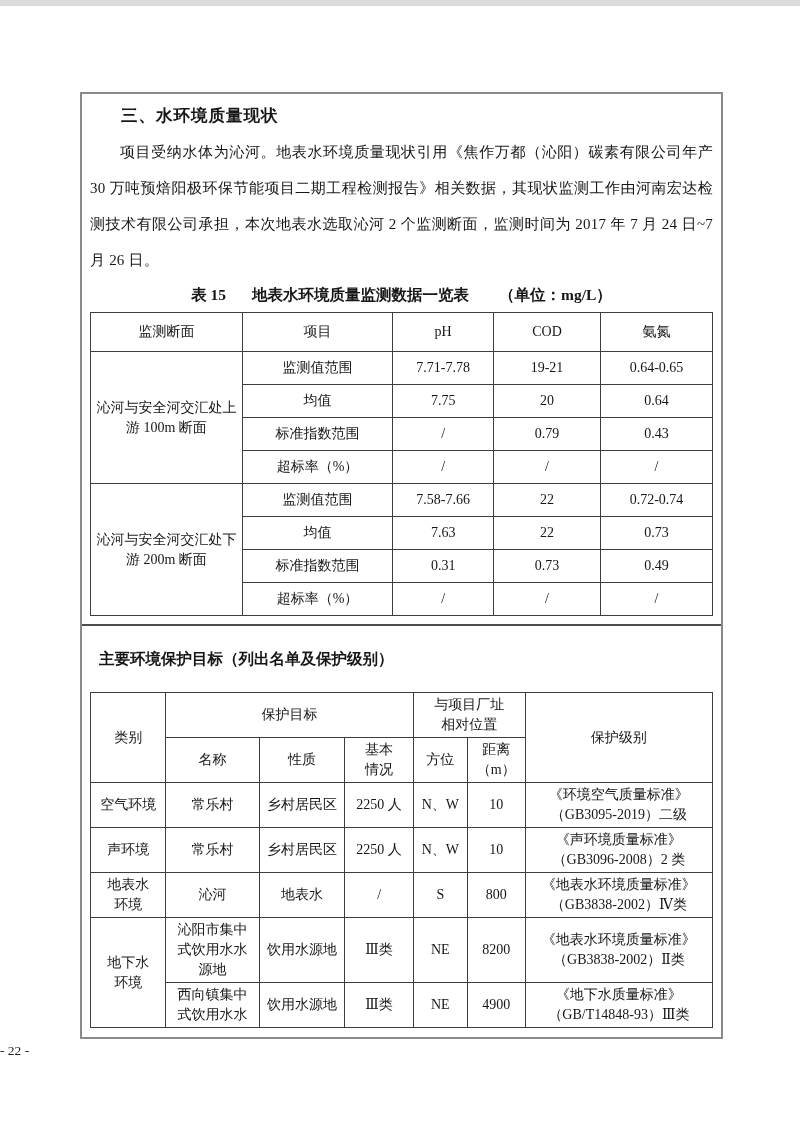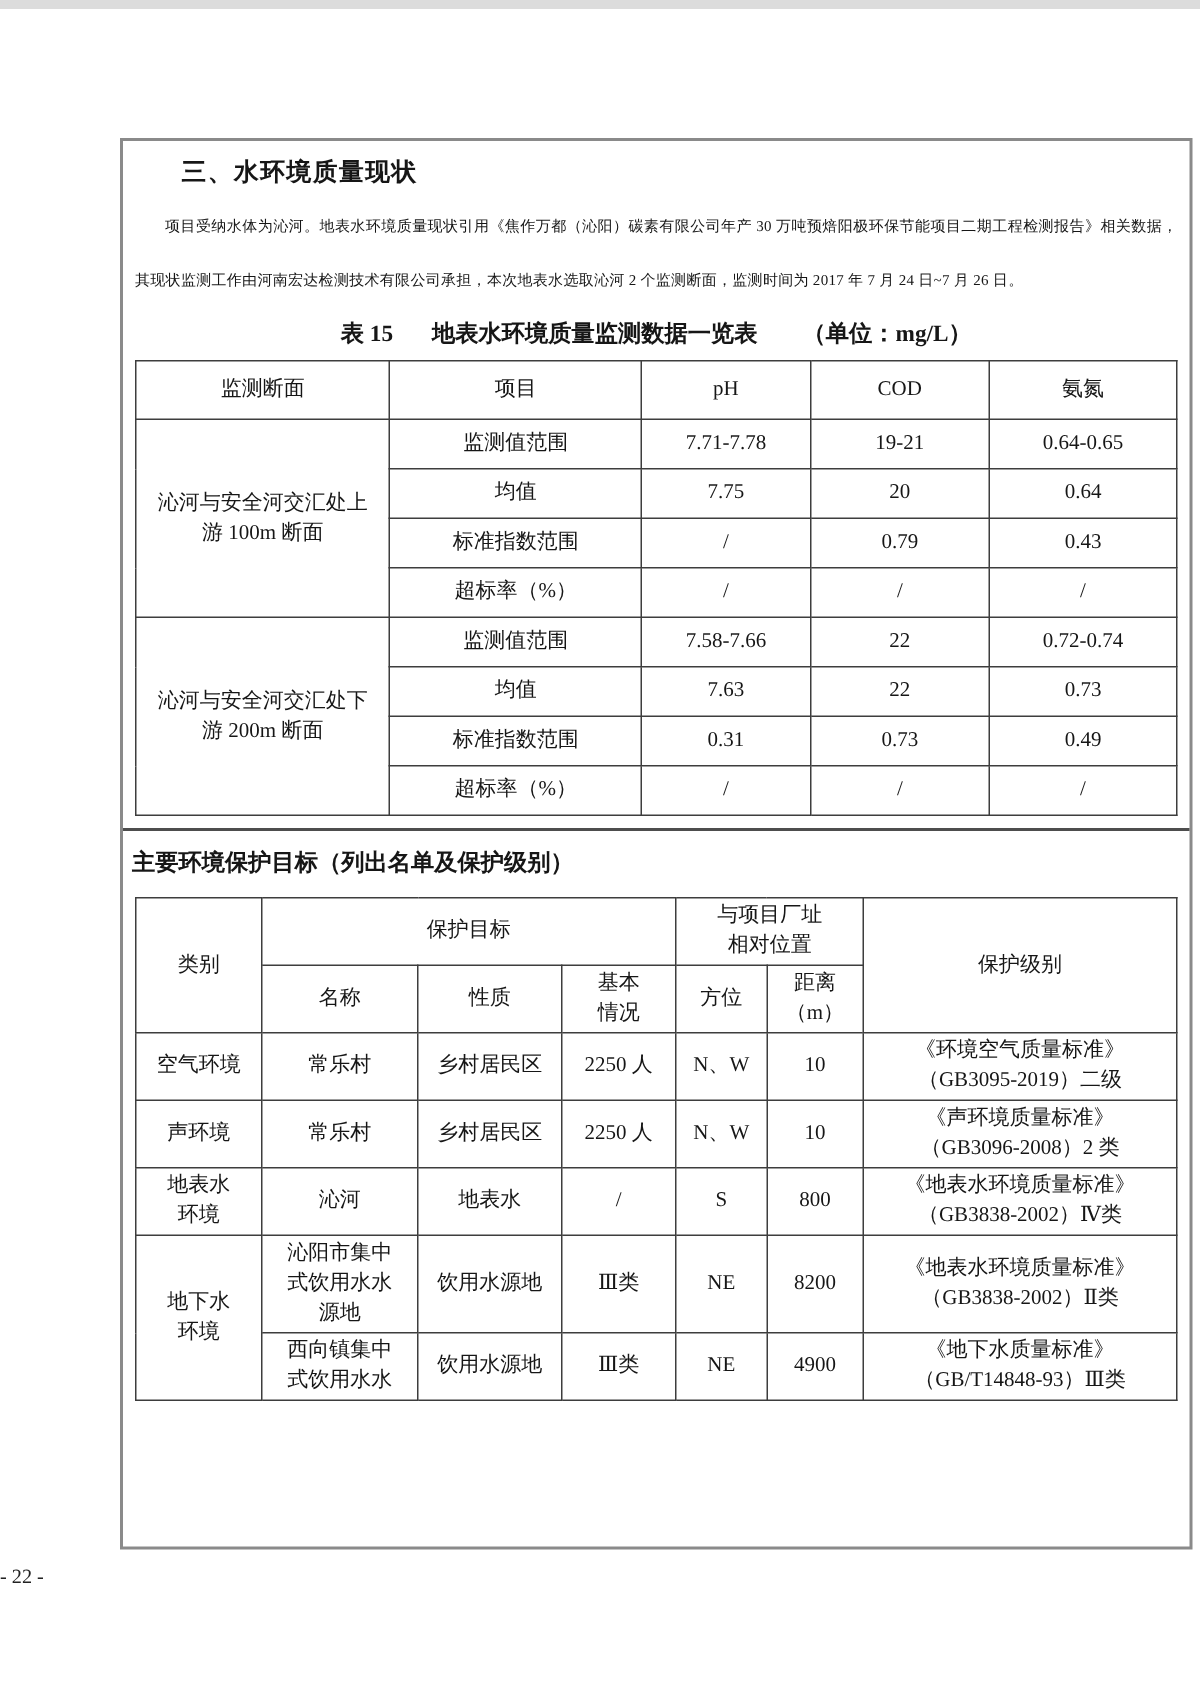--- a/index.html
+++ b/index.html
@@ -16,39 +16,39 @@
   .scan-edge-top {
     position: absolute;
     top: 0; left: 0; right: 0;
     height: 6px;
     background: #dcdcdc;
   }
   .doc-box {
     position: absolute;
     left: 80px;
     top: 92px;
-    width: 715px;
+    width: 643px;
     min-height: 941px;
     border: 2px solid #8a8a8a;
     box-sizing: border-box;
     background: #ffffff;
   }
   .doc-inner {
     padding: 8px 8px 0 8px;
   }
   .h-water {
     font-family: "Liberation Sans", "DejaVu Sans", sans-serif;
     font-weight: bold;
     font-size: 16.5px;
     line-height: 22px;
     margin: 2px 0 8px 31px;
     letter-spacing: 1px;
   }
   p.body-para {
-    font-size: 10px;
+    font-size: 15px;
     line-height: 36px;
     text-indent: 2em;
     text-align: justify;
     margin: 0;
     letter-spacing: 0.2px;
   }
   .table-caption {
     text-align: center;
     font-weight: bold;
     font-size: 15.5px;
@@ -83,21 +83,21 @@
   .sec2 {
     margin-top: 8px;
     border-top: 2px solid #4d4d4d;
   }
   .h-targets {
     font-family: Liberation Serif, serif;
     font-weight: bold;
     font-size: 15.5px;
     line-height: 22px;
     padding: 7px 0 7px 2px;
-    margin: 4px;
+    margin: 15px;
   }
   .sec2-inner { padding: 0 8px 9px 8px; }
 
   table.t2 tr.h1 th { height: 38px; }
   table.t2 tr.h2 th { height: 40px; }
   table.t2 tbody td { height: 40px; }
 
   .page-number {
     position: absolute;
     left: 0;

